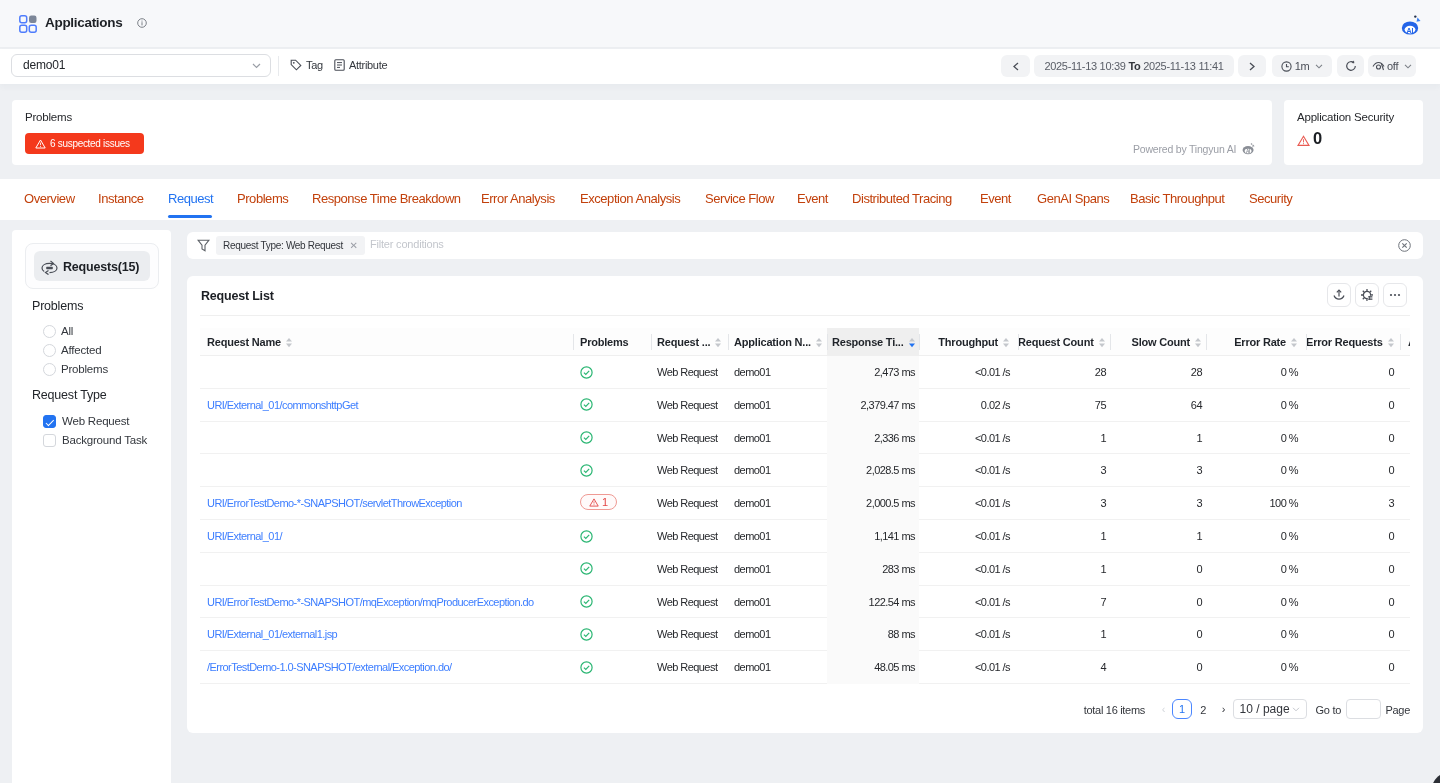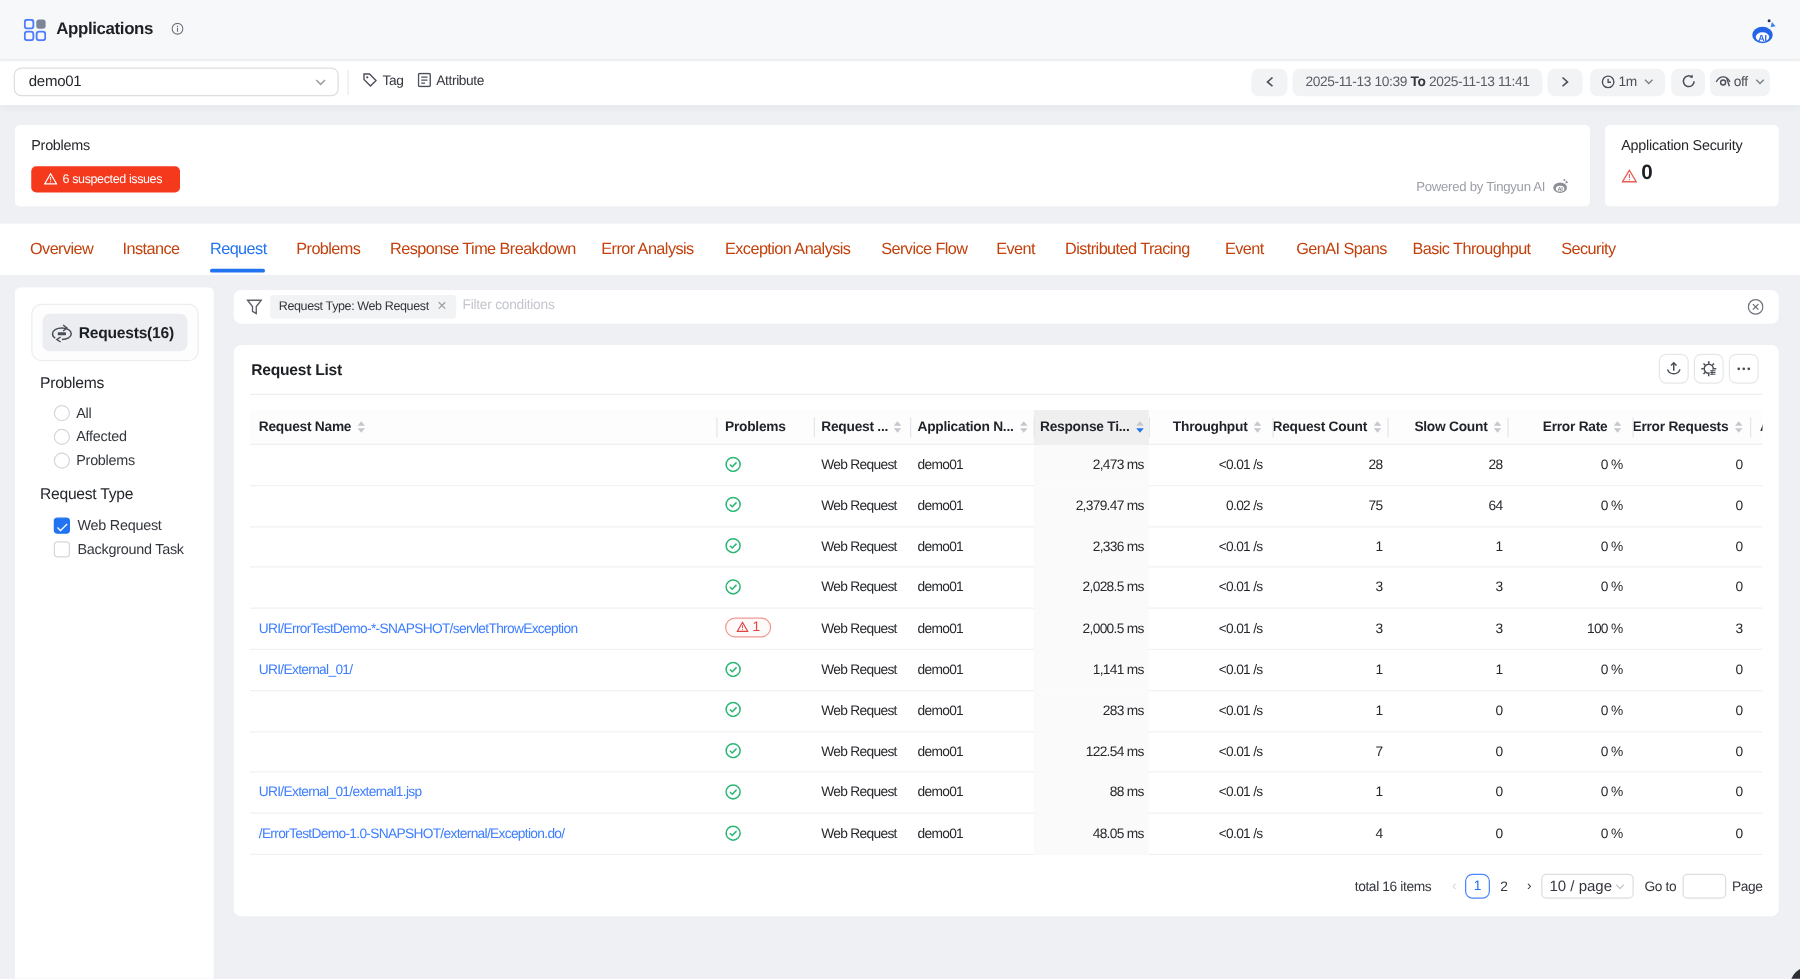--- a/index.html
+++ b/index.html
@@ -201,21 +201,21 @@
 </div>
 
 <div id="sidebar">
   <div id="reqbox">
     <div id="reqsel">
       <svg style="vertical-align:-4px;margin:0 5px 0 7px" width="17" height="15" viewBox="0 0 17 15">
         <path d="M3.2 11.5 C1.6 10.6 1 9.4 1 8 C1 5.2 4.3 3.4 8.5 3.4 C12.7 3.4 16 5.2 16 8 C16 10.8 12.7 12.6 8.5 12.6" fill="none" stroke="#4a4e57" stroke-width="1.2"></path>
         <path d="M9.5 1 L12.5 3.4 L9.5 5.8" fill="none" stroke="#4a4e57" stroke-width="1.2"></path>
         <path d="M7.5 14.6 L4.5 12.6 L7.5 10.6" fill="none" stroke="#4a4e57" stroke-width="1.2"></path>
         <rect x="5.2" y="6.8" width="6.6" height="2.4" rx="0.6" fill="#4a4e57"></rect>
-      </svg><span class="t">Requests(16)</span>
+      </svg><span class="t">Requests(15)</span>
     </div>
   </div>
   <div class="sidehead" style="top:69px">Problems</div>
   <div class="sideitem" style="top:93px"><span class="radio"></span>All</div>
   <div class="sideitem" style="top:112px"><span class="radio"></span>Affected</div>
   <div class="sideitem" style="top:131px"><span class="radio"></span>Problems</div>
   <div class="sidehead" style="top:158px">Request Type</div>
   <div class="sideitem" style="top:183px"><span class="cbx on"></span>Web Request</div>
   <div class="sideitem" style="top:202px"><span class="cbx"></span>Background Task</div>
 </div>
@@ -333,20 +333,21 @@
         <div class="cell" style="left:534px">demo01</div>
         <div class="cell rt" style="left:627px;width:88px">2,473 ms</div>
         <div class="cell rt" style="left:719px;width:91px">&lt;0.01 /s</div>
         <div class="cell rt" style="left:818px;width:88px">28</div>
         <div class="cell rt" style="left:910px;width:92px">28</div>
         <div class="cell rt" style="left:1006px;width:92px">0 %</div>
         <div class="cell rt" style="left:1106px;width:88px">0</div>
       </div>
       <div class="row" style="top:32.8px">
         <div class="rtimeband"></div>
+        <div class="cell link" style="left:7px">URI/External_01/commonshttpGet</div>
         <div class="cell" style="left:380px"><svg width="13" height="13" viewBox="0 0 13 13" style="vertical-align:-2.5px">
             <circle cx="6.5" cy="6.5" r="5.6" fill="none" stroke="#2bb673" stroke-width="1.2"></circle>
             <path d="M3.9 6.6 L5.8 8.4 L9.2 4.9" fill="none" stroke="#2bb673" stroke-width="1.2"></path>
           </svg></div>
         <div class="cell" style="left:457px">Web Request</div>
         <div class="cell" style="left:534px">demo01</div>
         <div class="cell rt" style="left:627px;width:88px">2,379.47 ms</div>
         <div class="cell rt" style="left:719px;width:91px">0.02 /s</div>
         <div class="cell rt" style="left:818px;width:88px">75</div>
         <div class="cell rt" style="left:910px;width:92px">64</div>
@@ -426,20 +427,21 @@
         <div class="cell" style="left:534px">demo01</div>
         <div class="cell rt" style="left:627px;width:88px">283 ms</div>
         <div class="cell rt" style="left:719px;width:91px">&lt;0.01 /s</div>
         <div class="cell rt" style="left:818px;width:88px">1</div>
         <div class="cell rt" style="left:910px;width:92px">0</div>
         <div class="cell rt" style="left:1006px;width:92px">0 %</div>
         <div class="cell rt" style="left:1106px;width:88px">0</div>
       </div>
       <div class="row" style="top:229.59999999999997px">
         <div class="rtimeband"></div>
+        <div class="cell link" style="left:7px">URI/ErrorTestDemo-*-SNAPSHOT/mqException/mqProducerException.do</div>
         <div class="cell" style="left:380px"><svg width="13" height="13" viewBox="0 0 13 13" style="vertical-align:-2.5px">
             <circle cx="6.5" cy="6.5" r="5.6" fill="none" stroke="#2bb673" stroke-width="1.2"></circle>
             <path d="M3.9 6.6 L5.8 8.4 L9.2 4.9" fill="none" stroke="#2bb673" stroke-width="1.2"></path>
           </svg></div>
         <div class="cell" style="left:457px">Web Request</div>
         <div class="cell" style="left:534px">demo01</div>
         <div class="cell rt" style="left:627px;width:88px">122.54 ms</div>
         <div class="cell rt" style="left:719px;width:91px">&lt;0.01 /s</div>
         <div class="cell rt" style="left:818px;width:88px">7</div>
         <div class="cell rt" style="left:910px;width:92px">0</div>

